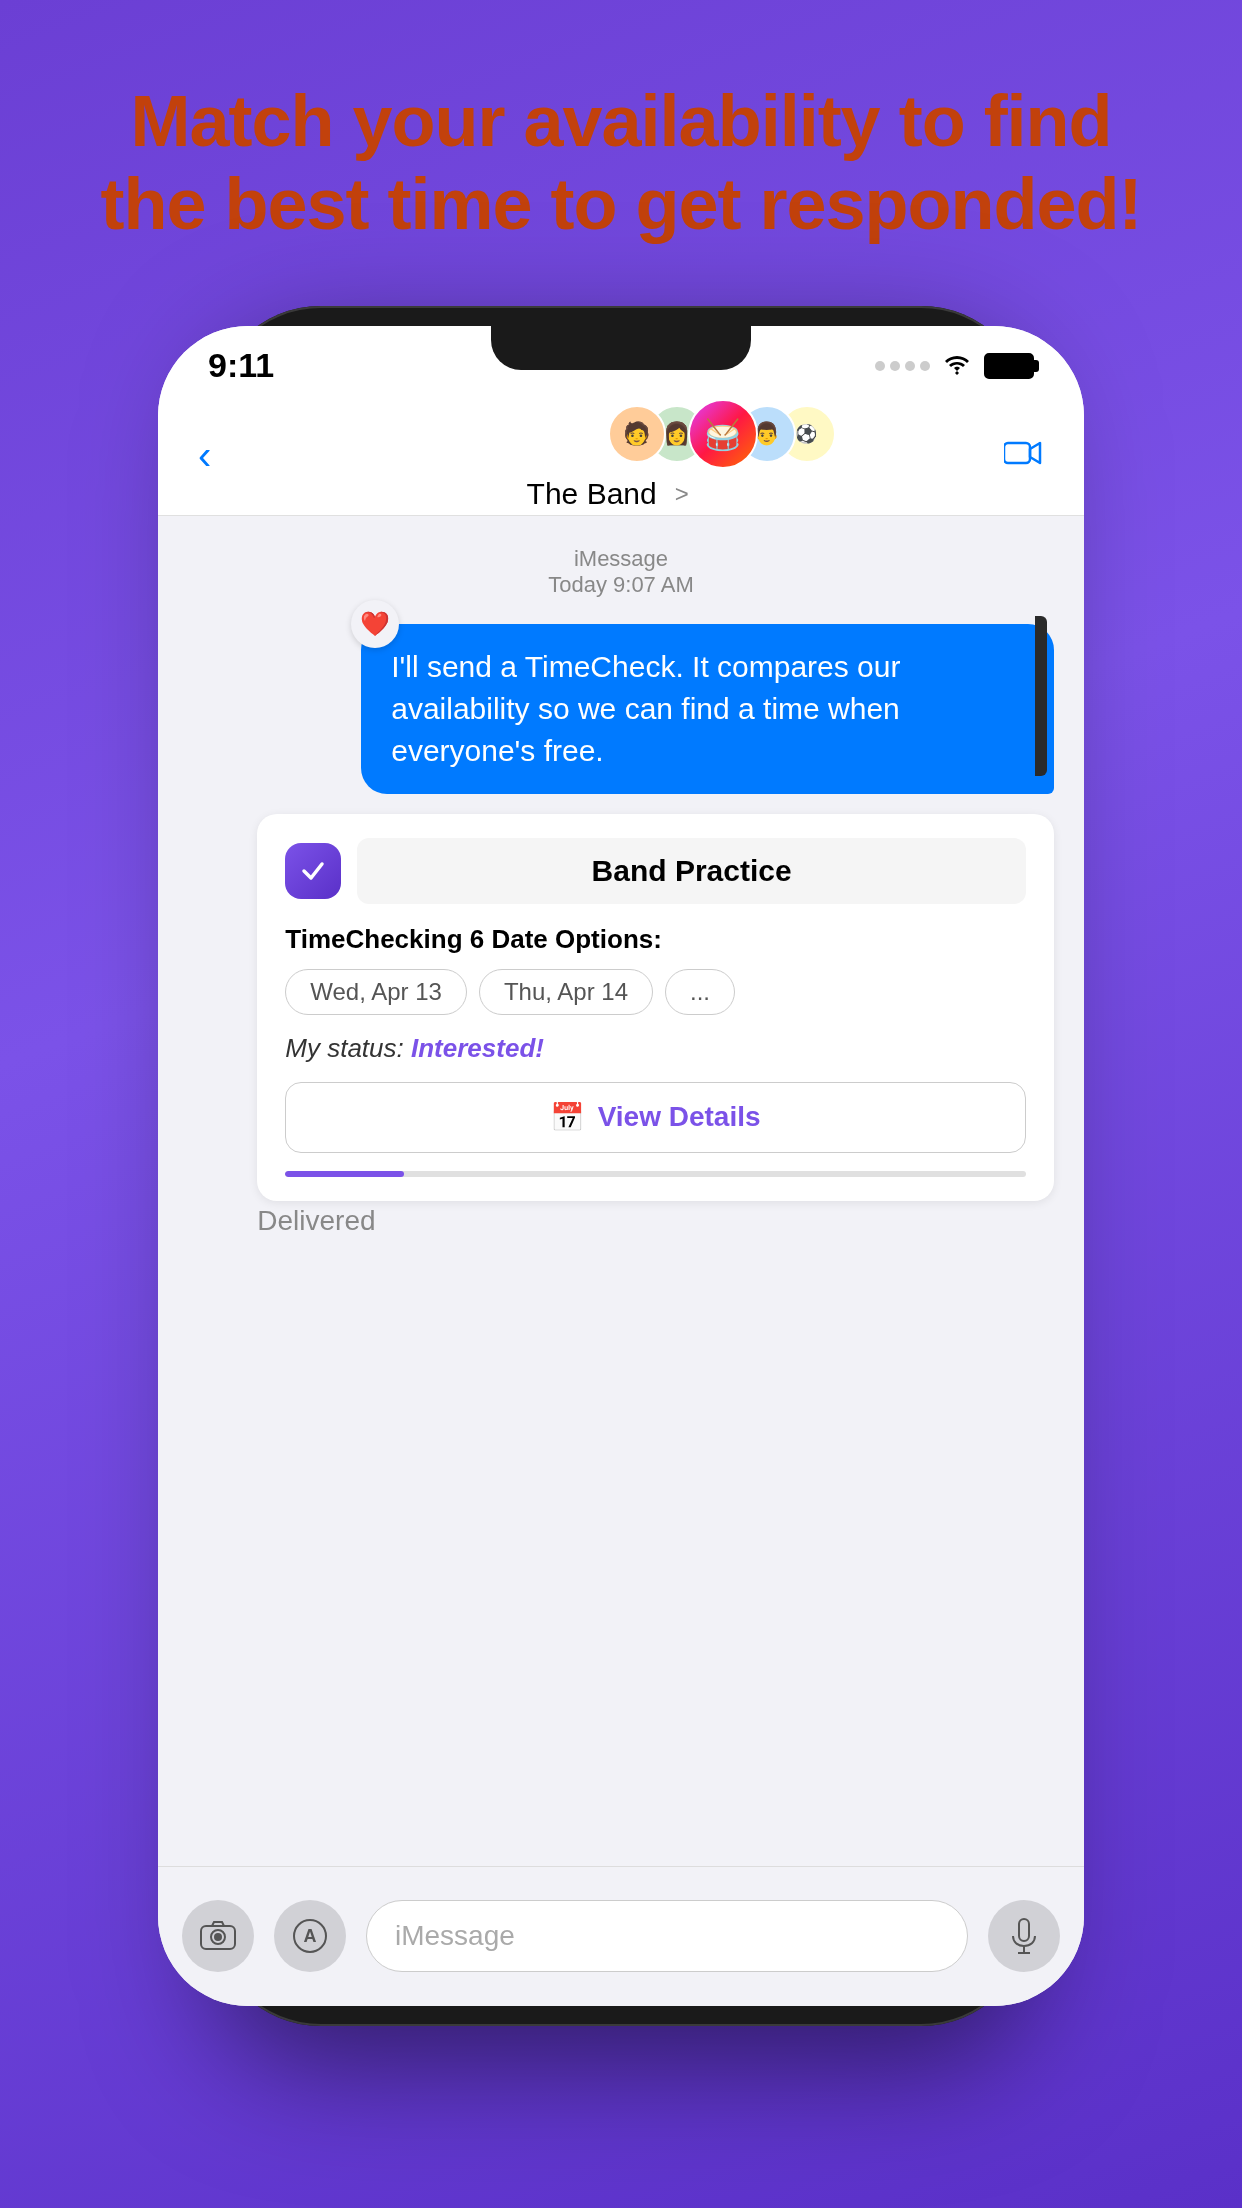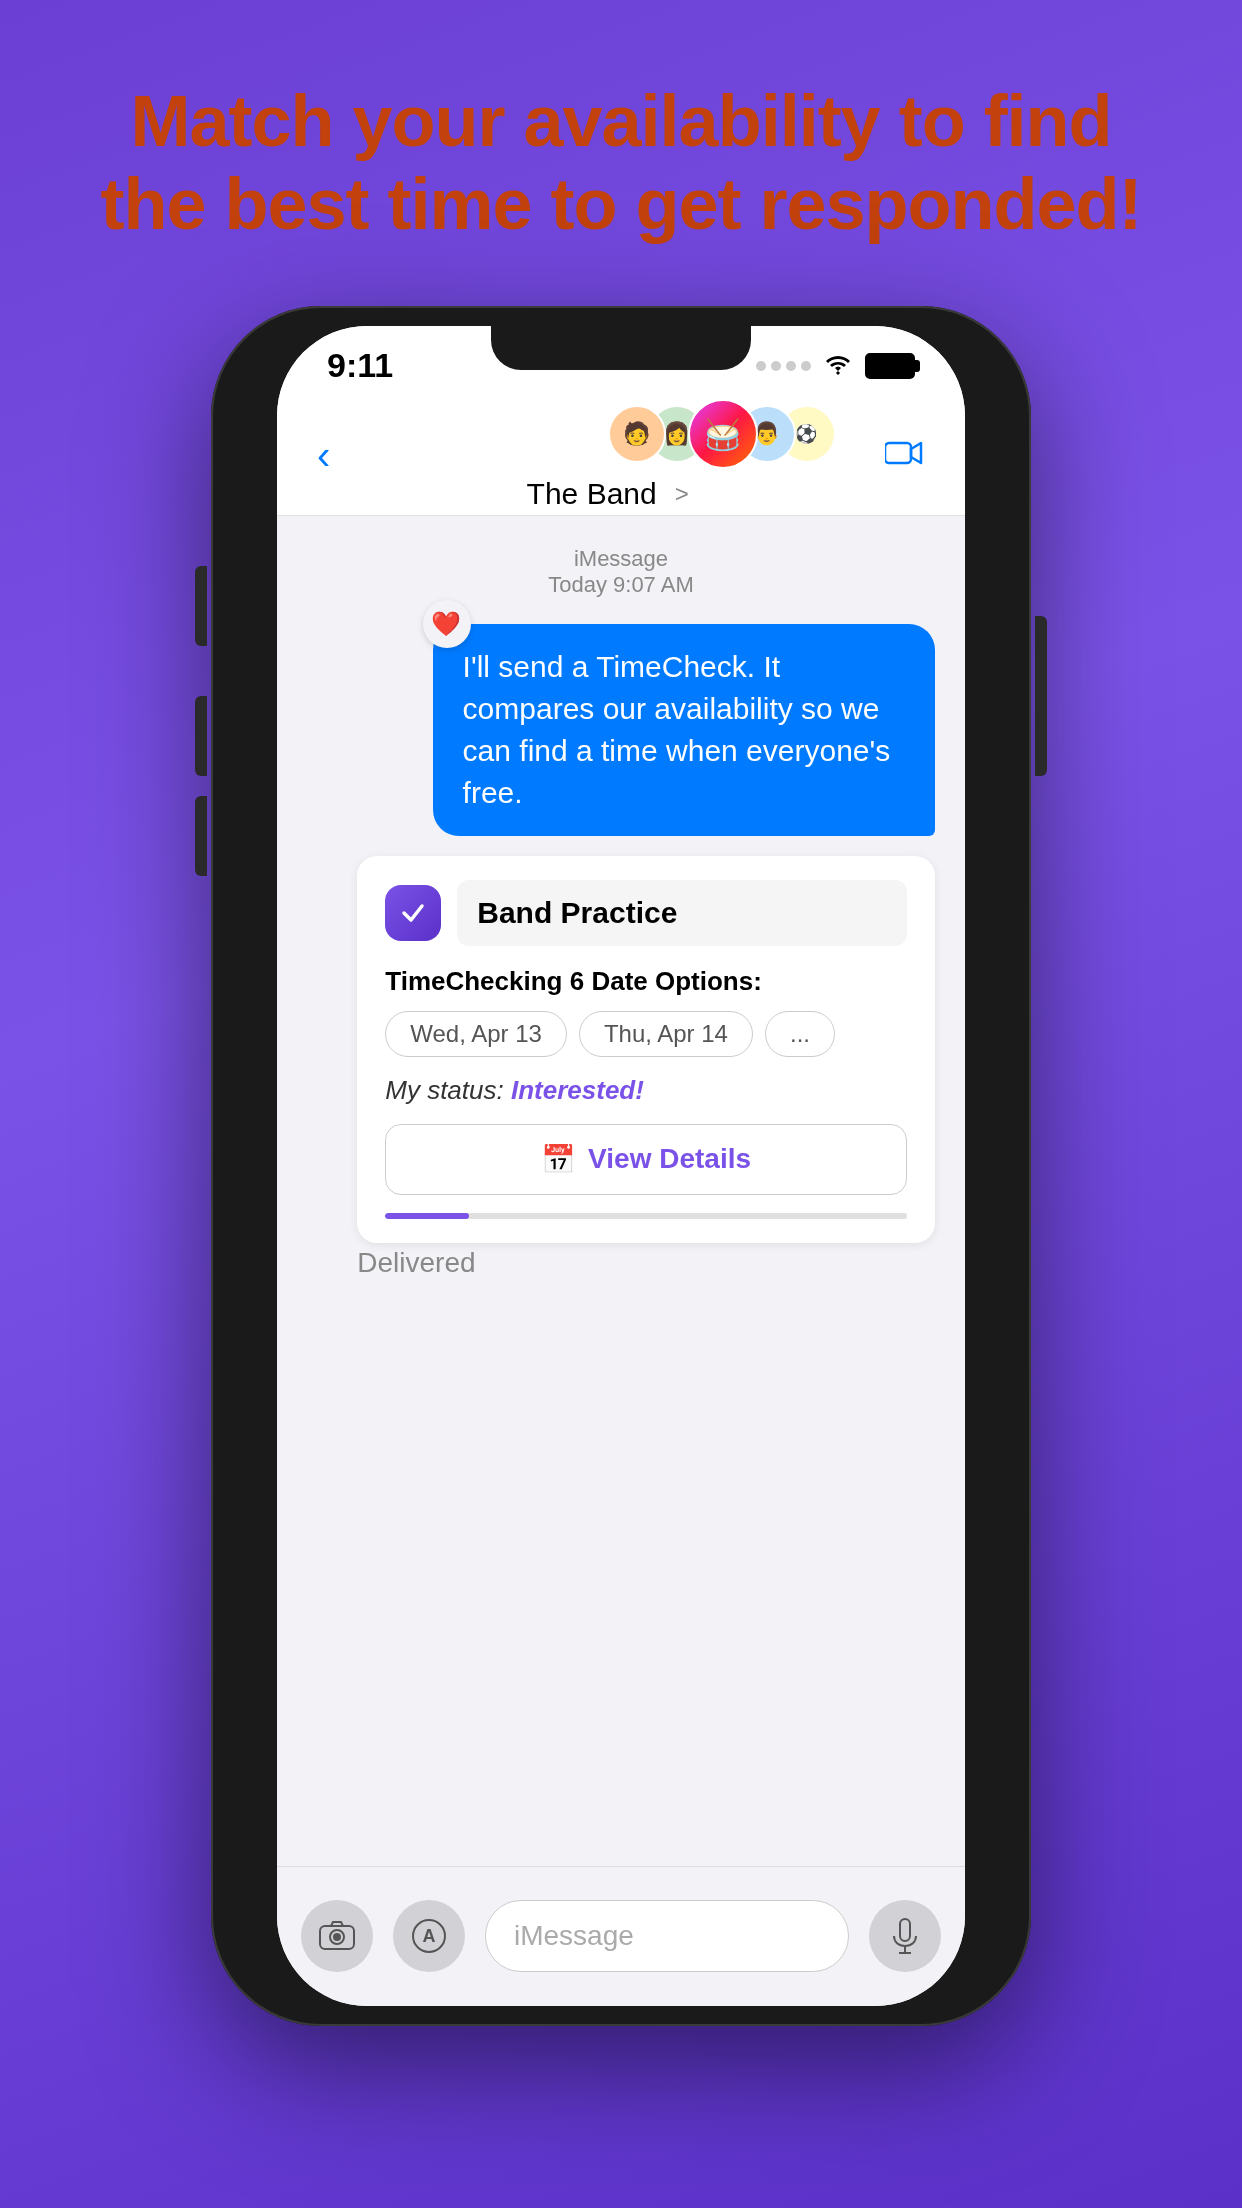--- a/index.html
+++ b/index.html
@@ -55,21 +55,21 @@
       position: absolute;
       right: -16px;
       top: 310px;
       width: 12px;
       height: 160px;
       background: #2a2a2a;
       border-radius: 0 6px 6px 0;
     }
 
     .phone-screen {
-      width: 688px;
+      width: 926px;
       height: 1680px;
       background: #f2f2f7;
       border-radius: 90px;
       margin: 20px;
       overflow: hidden;
       position: relative;
       display: flex;
       flex-direction: column;
     }
 
@@ -306,20 +306,21 @@
     .tc-title-box {
       background: #f5f5f5;
       border-radius: 12px;
       padding: 16px 20px;
       flex: 1;
     }
     .tc-title {
       font-size: 30px;
       font-weight: 700;
       color: #000;
+      text-align: center;
     }
     .tc-subtitle {
       font-size: 26px;
       font-weight: 600;
       color: #000;
       margin-bottom: 14px;
     }
     .tc-dates {
       display: flex;
       gap: 12px;

